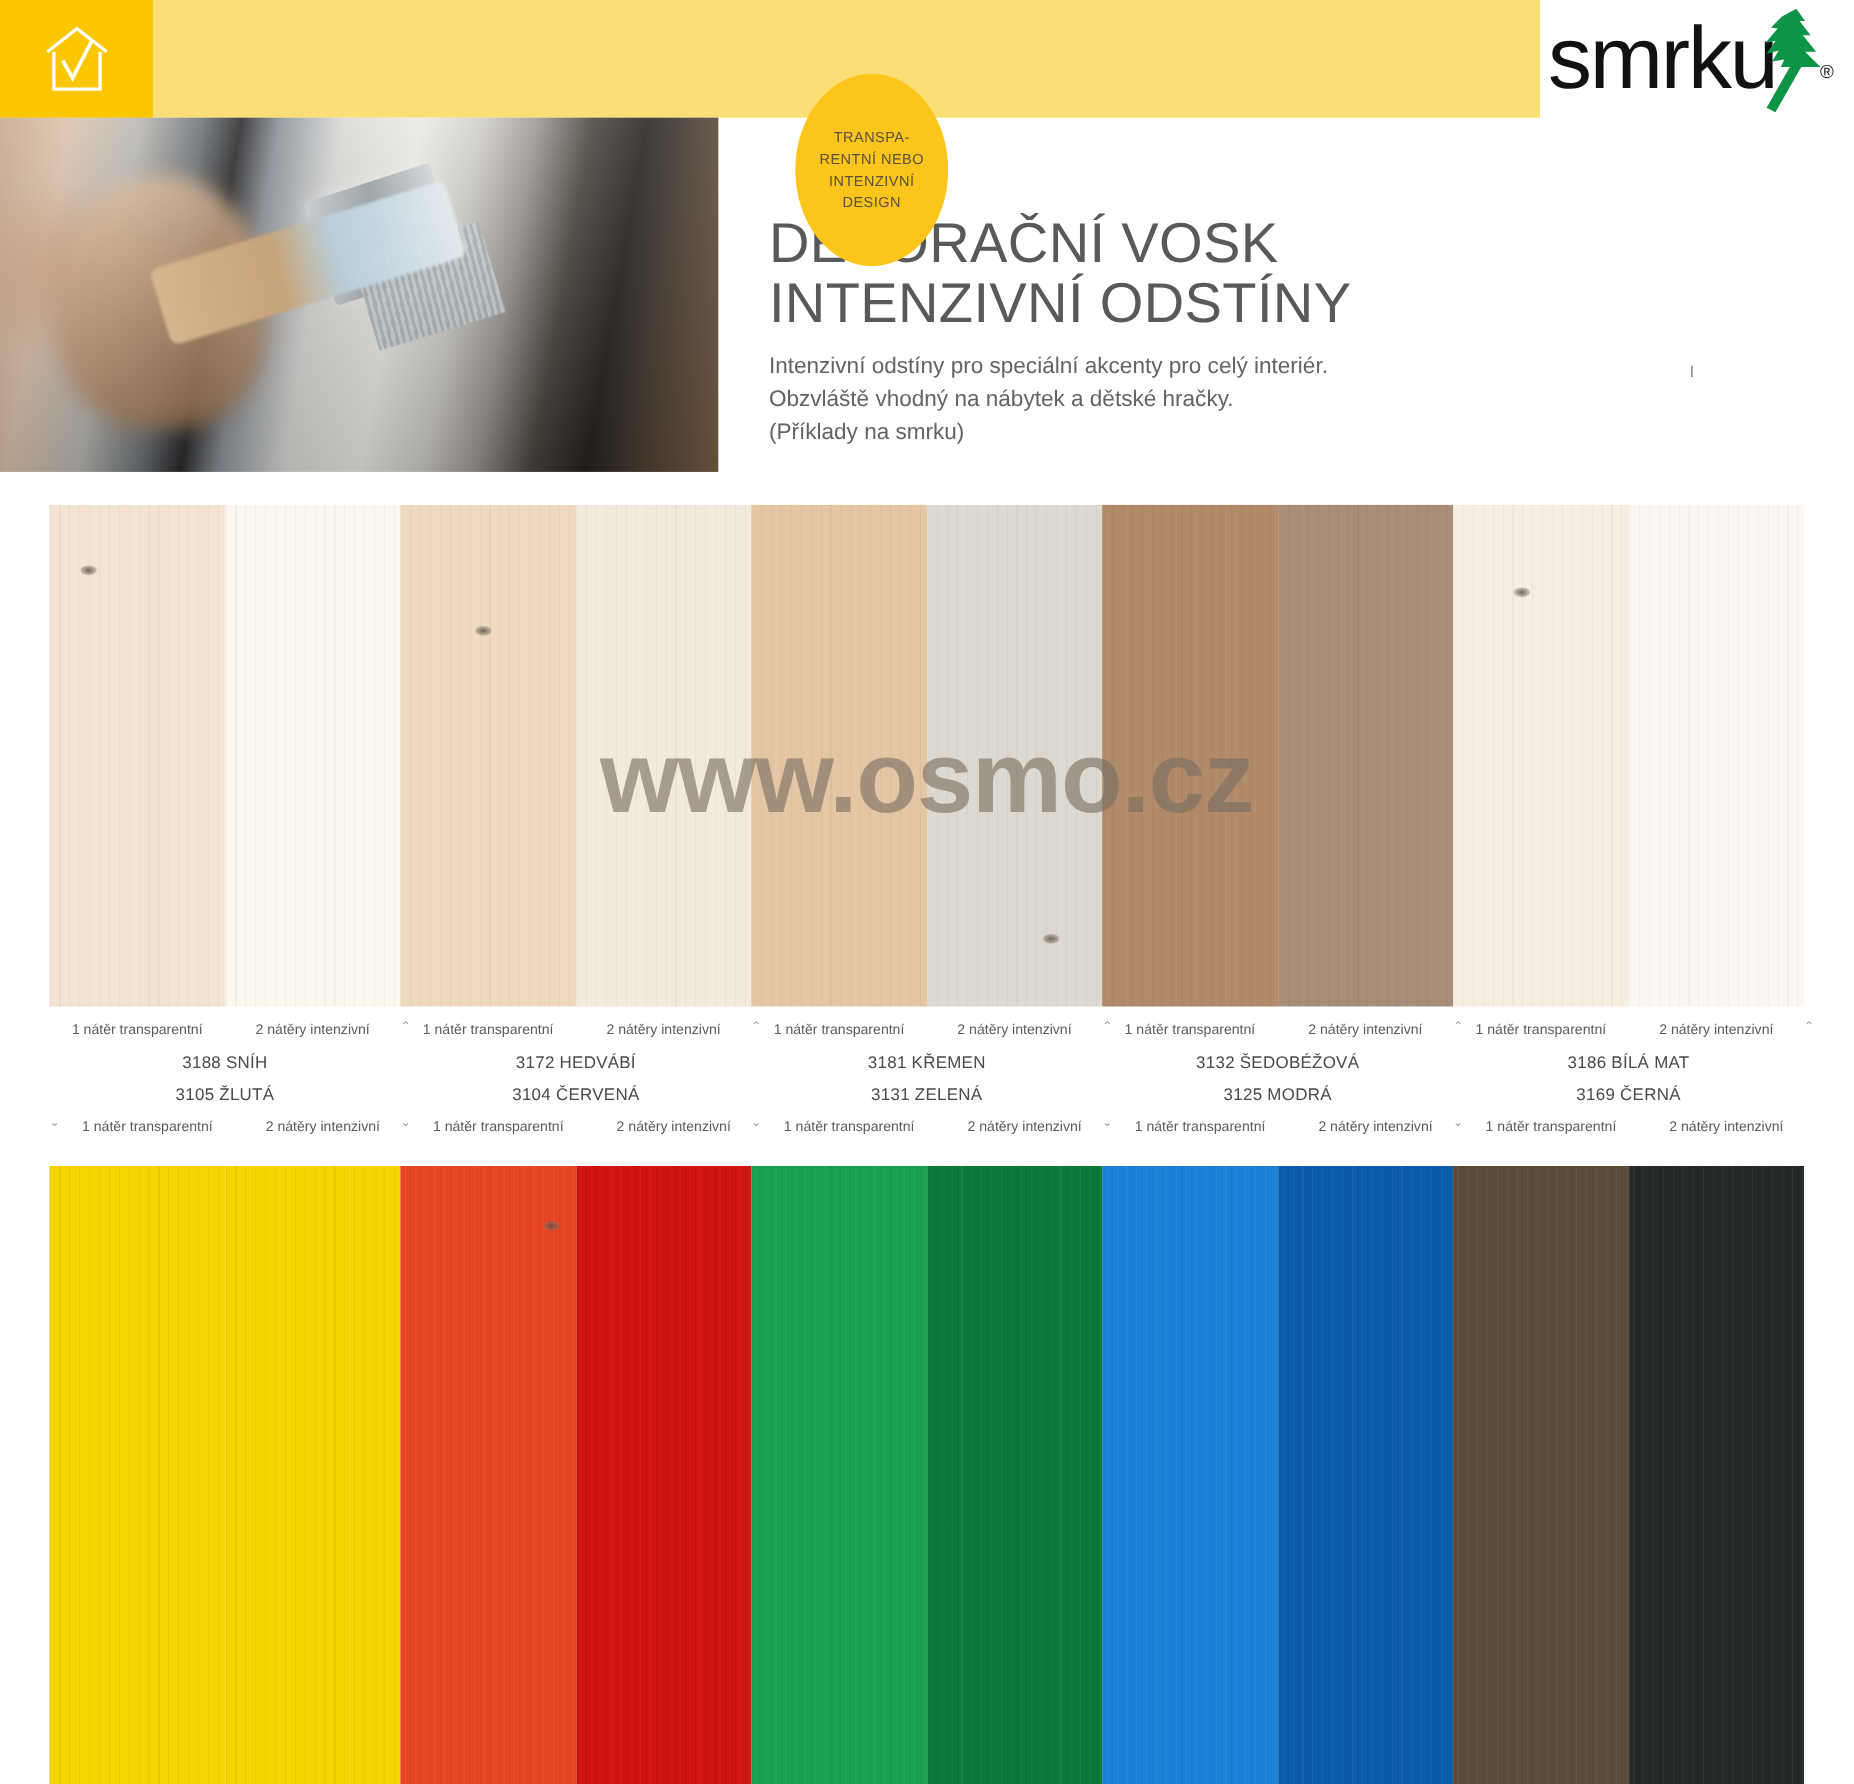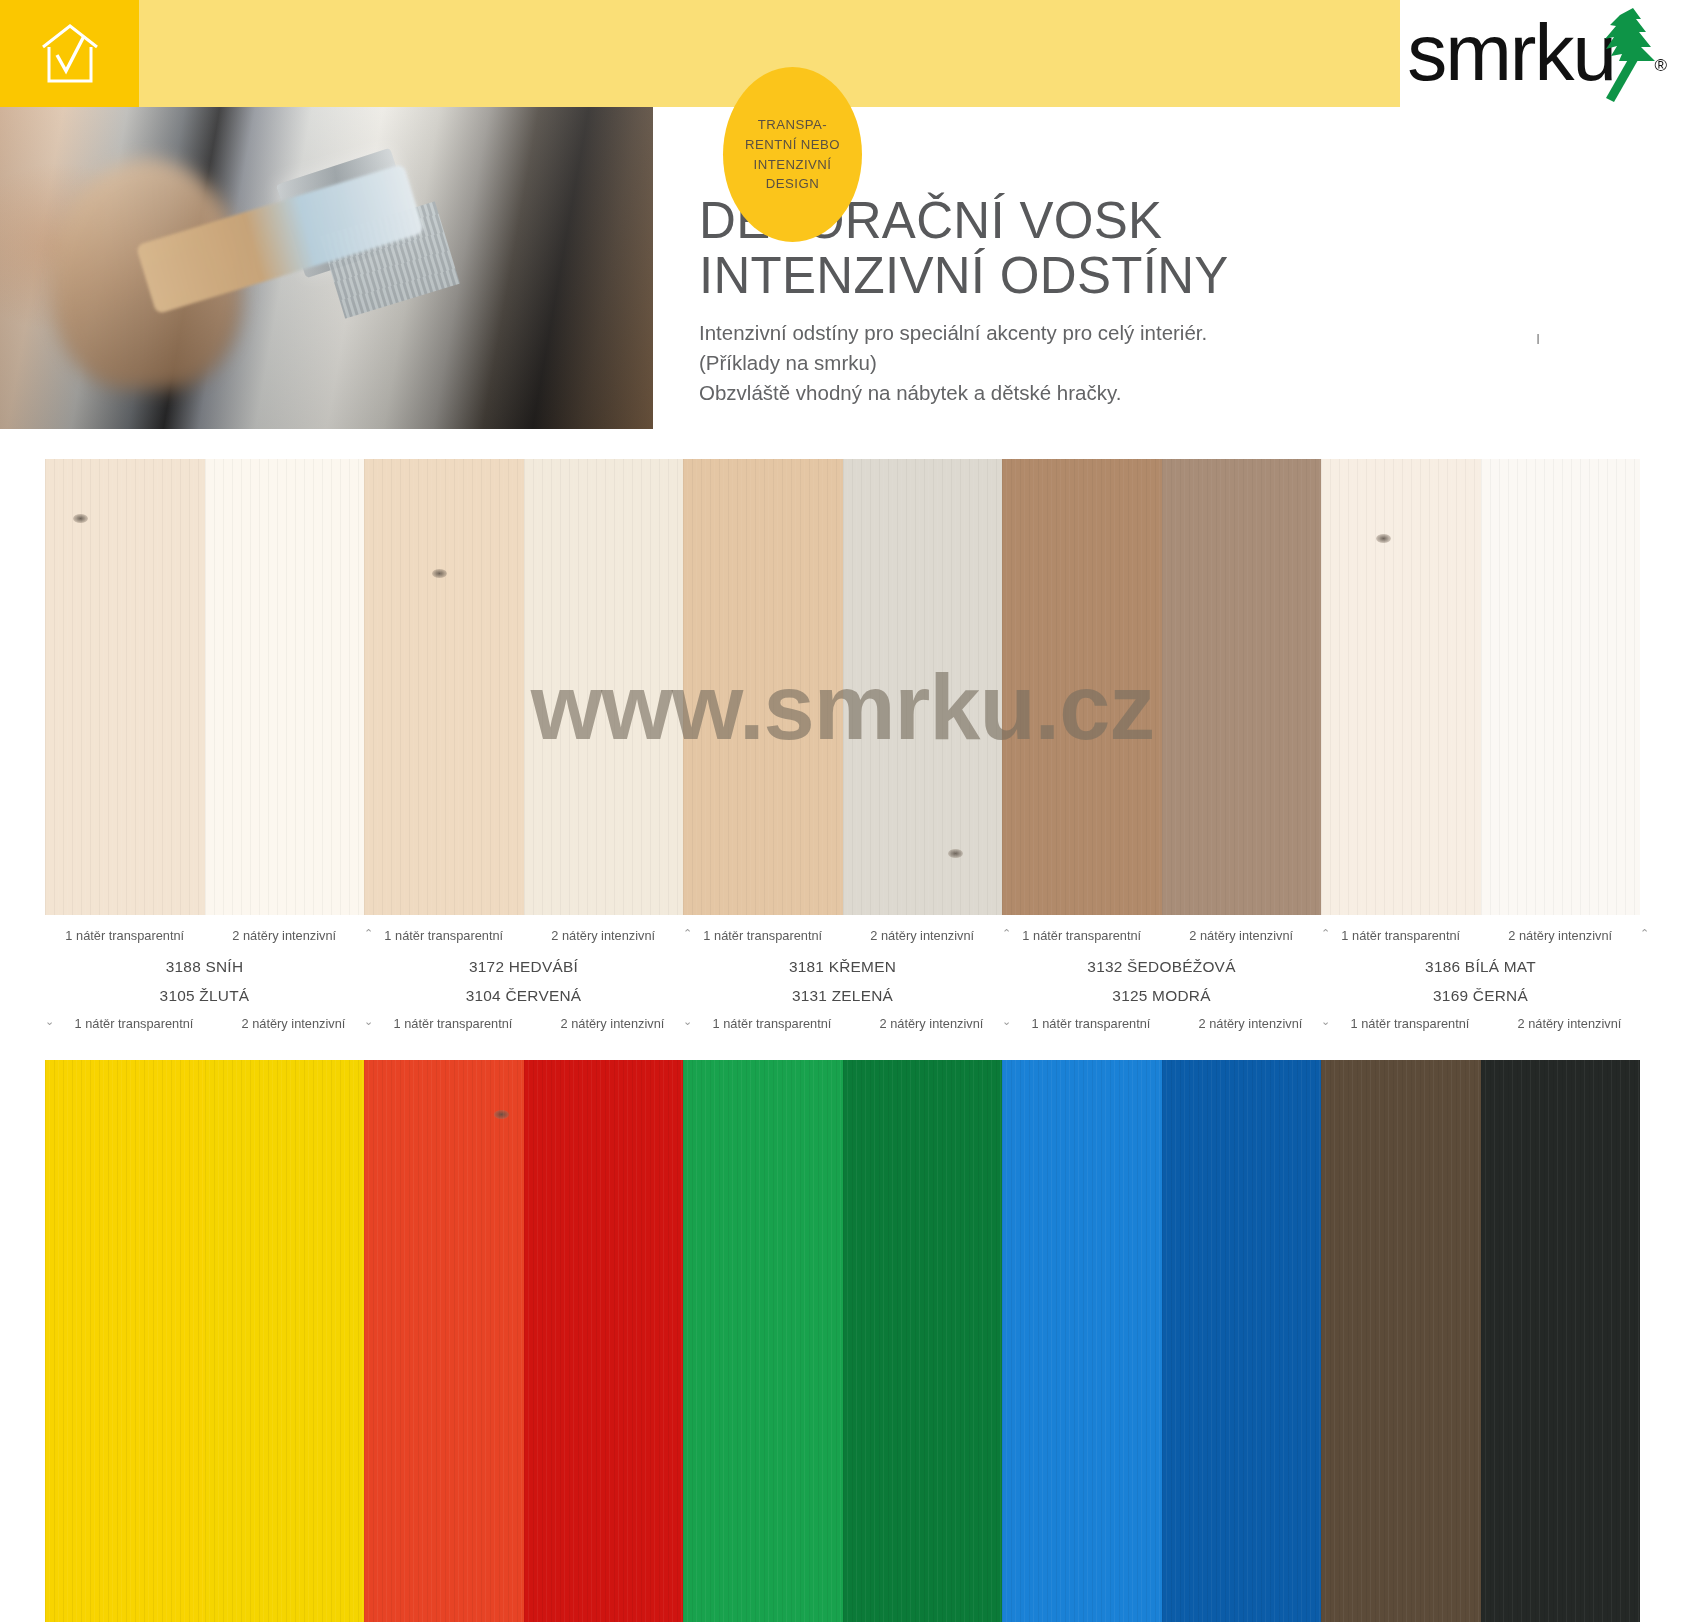--- a/index.html
+++ b/index.html
@@ -186,22 +186,22 @@
     <span>RENTNÍ NEBO</span>
     <span>INTENZIVNÍ</span>
     <span>DESIGN</span>
   </div>
 
   <div class="title-block">
     <div class="title-l1">DEKORAČNÍ VOSK</div>
     <div class="title-l2">INTENZIVNÍ ODSTÍNY</div>
     <div class="subtitle">
       <div>Intenzivní odstíny pro speciální akcenty pro celý interiér.</div>
+      <div>Obzvláště vhodný na nábytek a dětské hračky.</div>
       <div>(Příklady na smrku)</div>
-      <div>Obzvláště vhodný na nábytek a dětské hračky.</div>
     </div>
   </div>
   <div class="tick-mark">I</div>
 
   <div class="strip strip-top" id="strip-top">
       <div class="grp" style="width: 319px;">
         <div class="pan grain" style="width: 159.5px; background: rgb(243, 228, 210);">
           <div class="knot" style="left: 28px; top: 55px;"></div>
         </div>
         <div class="pan grain" style="width: 159.5px; background: rgb(252, 247, 239);"></div>
@@ -359,15 +359,15 @@
         <div class="pan grain grain-strong" style="width: 159.5px; background: rgb(11, 92, 168);"></div>
       </div>
       <div class="grp" style="width: 319px;">
         <div class="pan grain grain-strong" style="width: 159.5px; background: rgb(92, 75, 57);"></div>
         <div class="pan grain grain-strong" style="width: 159.5px; background: rgb(36, 40, 38);"></div>
       </div>
     </div>
 
   <div id="watermark" style="position:absolute;left:0;top:655px;width:1685px;text-align:center;
               font-size:92px;font-weight:bold;color:rgba(120,110,95,.62);
-              letter-spacing:-1px;z-index:5;pointer-events:none;">www.smrku.cz</div>
+              letter-spacing:-1px;z-index:5;pointer-events:none;">www.osmo.cz</div>
 
 </div>
 
 </body></html>

